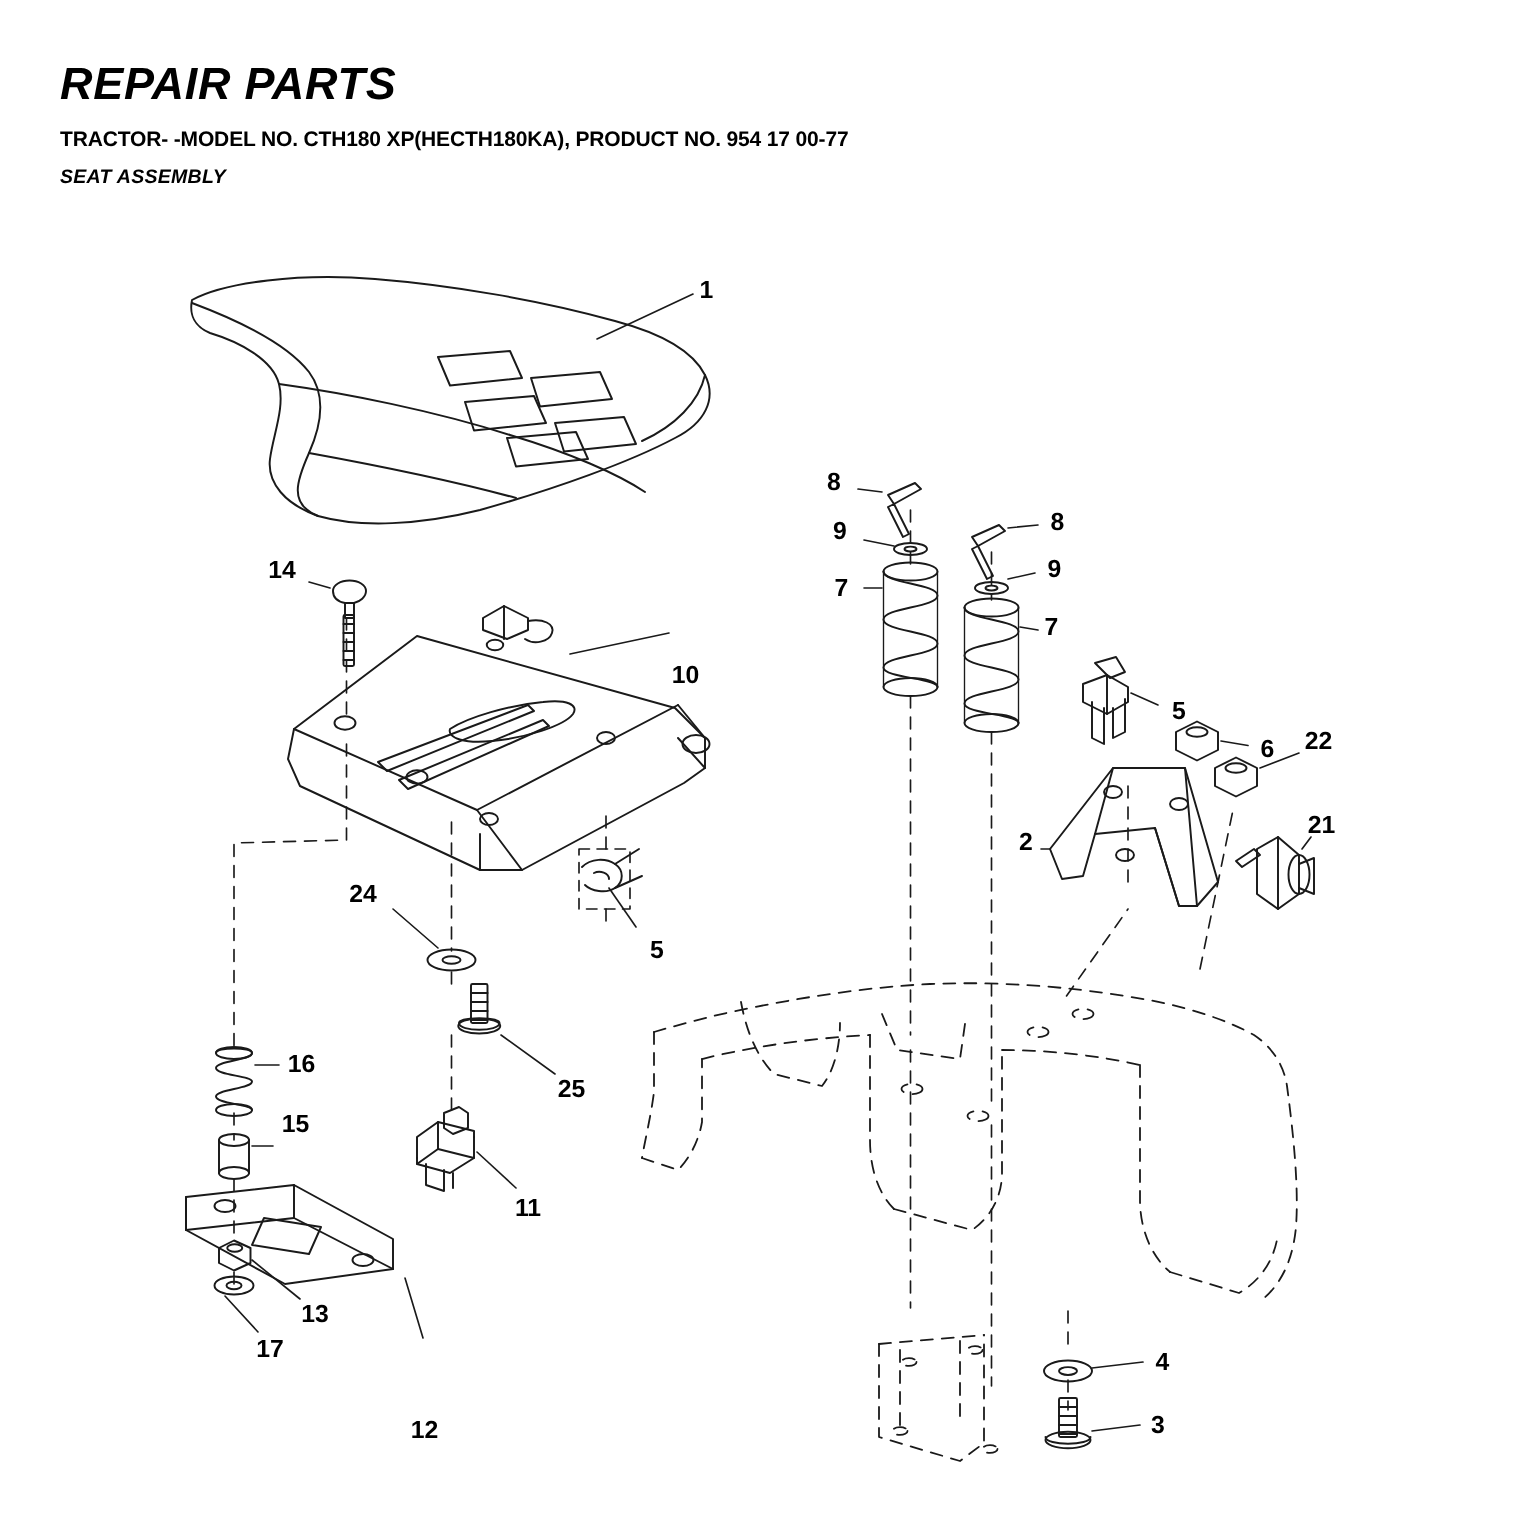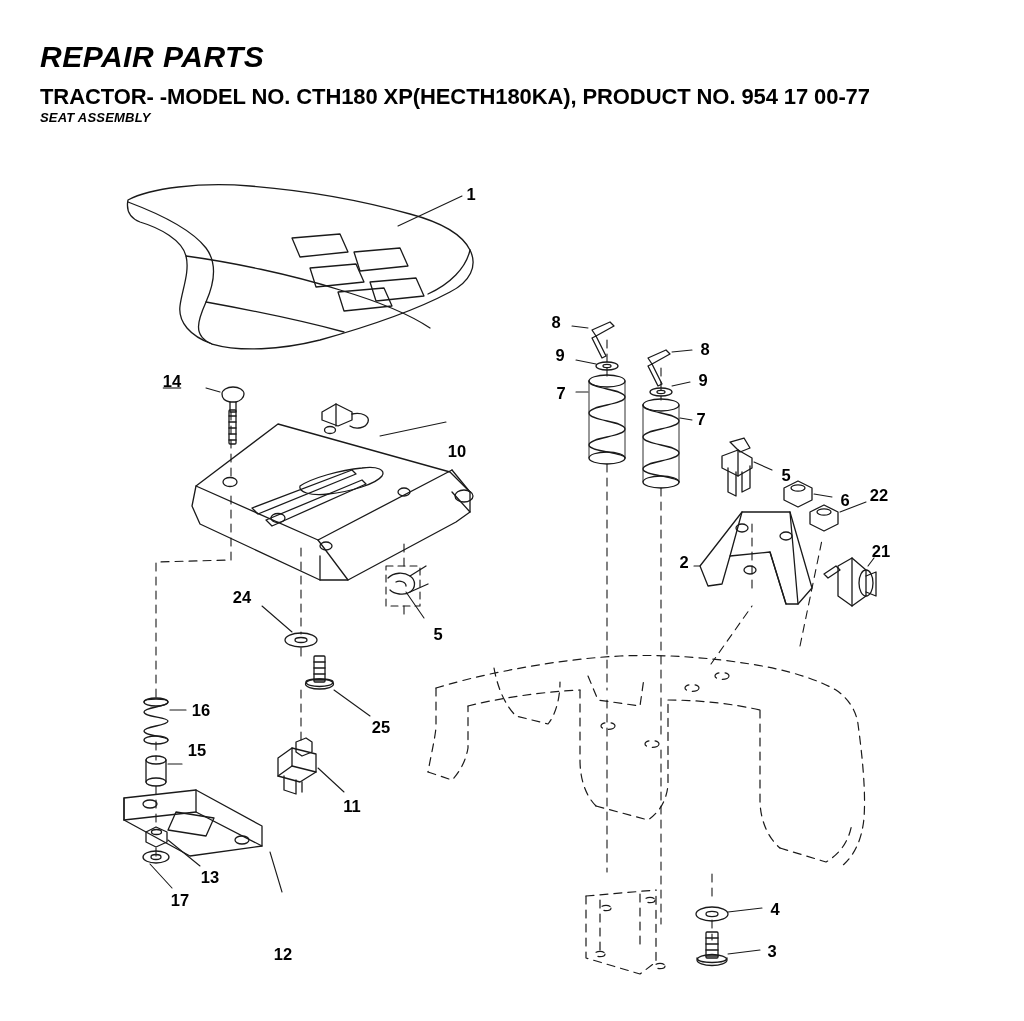--- a/index.html
+++ b/index.html
@@ -23,21 +23,21 @@
   }
   #title-main {
     top: 40px;
     font-size: 30px;
     font-weight: bold;
     font-style: italic;
     letter-spacing: 0.5px;
   }
   #title-model {
     top: 84px;
-    font-size: 22px;
+    font-size: 14px;
     font-weight: bold;
     letter-spacing: -0.1px;
   }
   #title-section {
     top: 110px;
     font-size: 13px;
     font-weight: bold;
     font-style: italic;
     letter-spacing: 0.2px;
   }
@@ -353,21 +353,21 @@
 
   </svg>
 
   <div class="callout" style="left:471px; top:194px;">1</div>
   <div class="callout" style="left:556px; top:322px;">8</div>
   <div class="callout" style="left:560px; top:355px;">9</div>
   <div class="callout" style="left:705px; top:349px;">8</div>
   <div class="callout" style="left:703px; top:380px;">9</div>
   <div class="callout" style="left:561px; top:393px;">7</div>
   <div class="callout" style="left:701px; top:419px;">7</div>
-  <div class="callout" style="left:172px; top:381px;text-decoration:underline;">14</div>
+  <div class="callout" style="left:188px; top:381px;">14</div>
   <div class="callout" style="left:457px; top:419px;margin-top:32px;">10</div>
   <div class="callout" style="left:786px; top:475px;">5</div>
   <div class="callout" style="left:845px; top:500px;">6</div>
   <div class="callout" style="left:879px; top:495px;">22</div>
   <div class="callout" style="left:684px; top:562px;">2</div>
   <div class="callout" style="left:881px; top:551px;">21</div>
   <div class="callout" style="left:242px; top:597px;">24</div>
   <div class="callout" style="left:438px; top:634px;">5</div>
   <div class="callout" style="left:201px; top:710px;">16</div>
   <div class="callout" style="left:381px; top:727px;">25</div>

